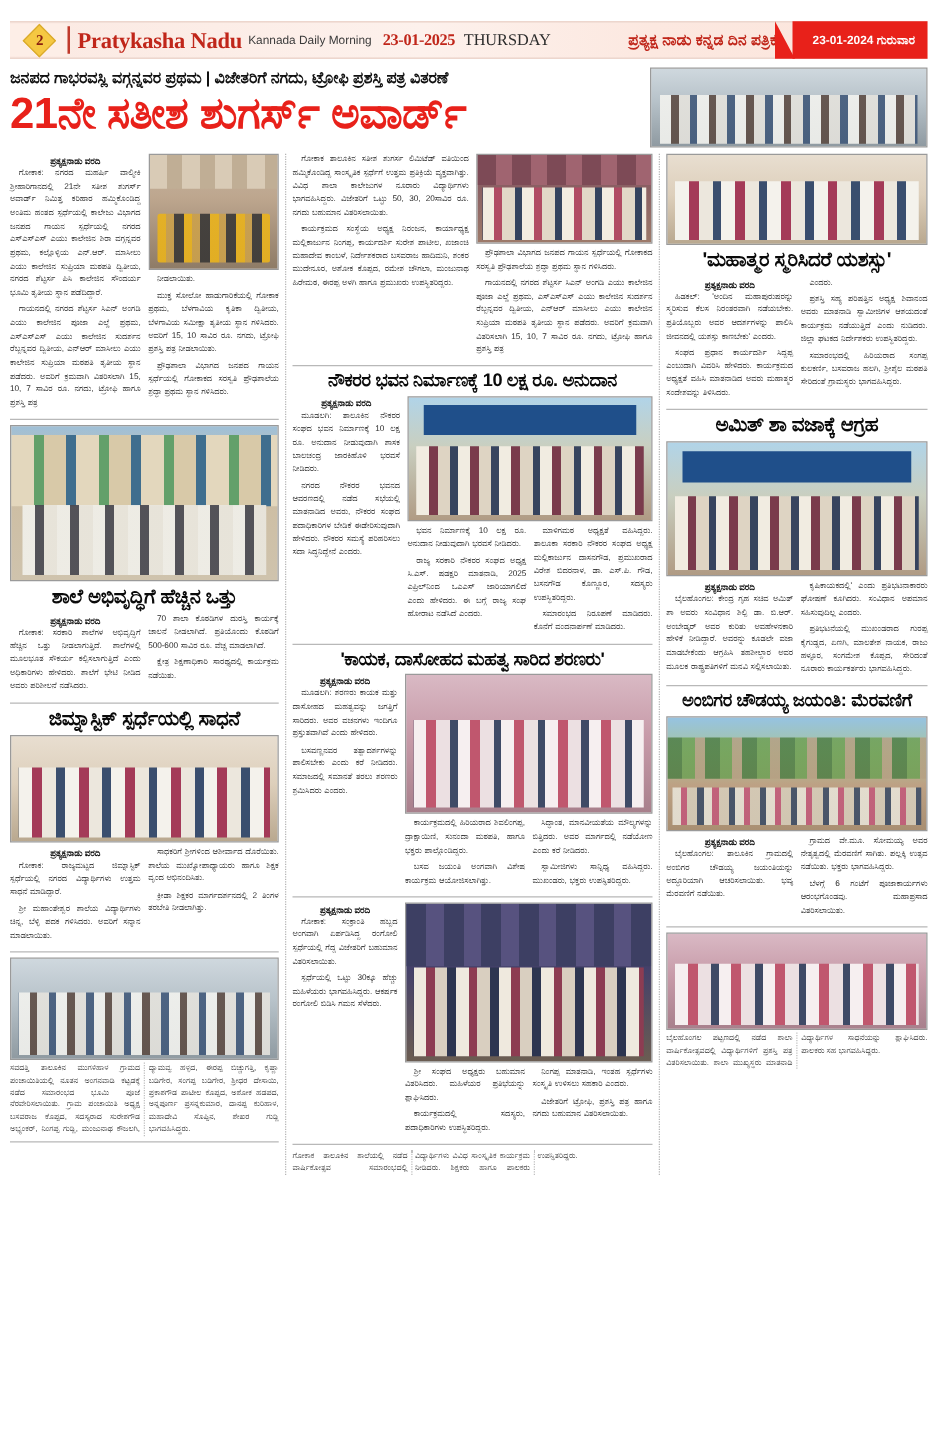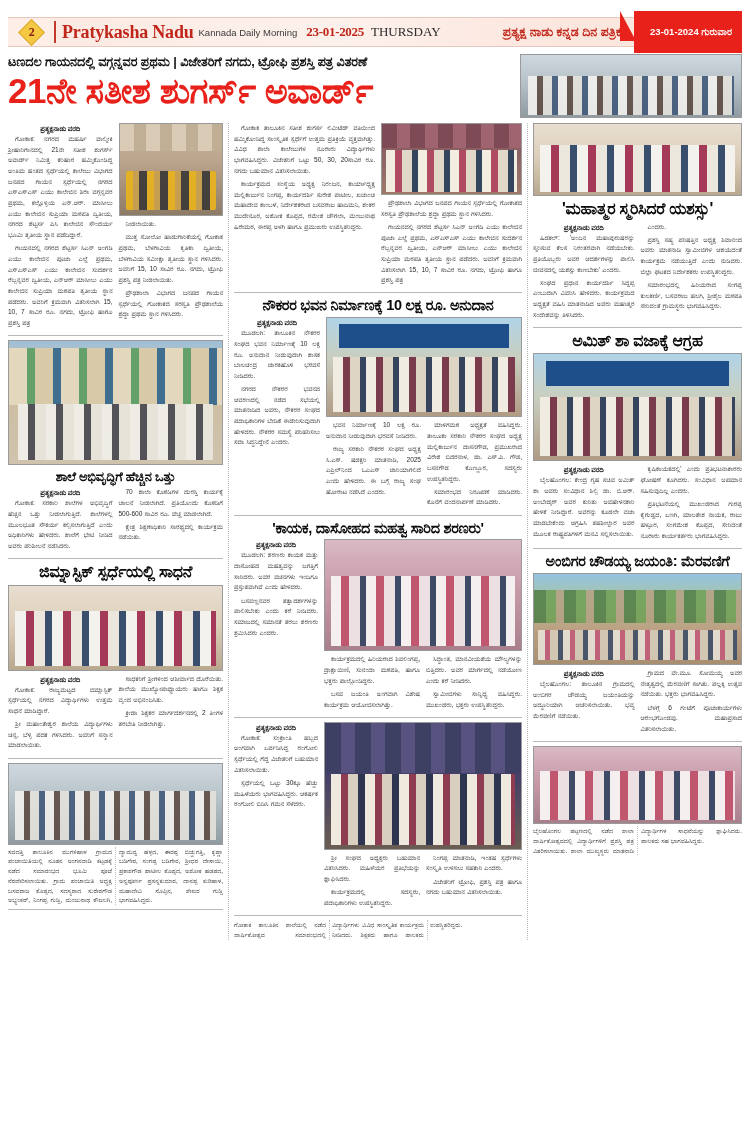--- a/index.html
+++ b/index.html
@@ -88,21 +88,21 @@
     font-weight: bold;
     color: #c0261a;
     padding-right: 12px;
     white-space: nowrap;
   }
   .mast-redtab {
     background: #e8211a;
     color: #fff;
     font-size: 9.5px;
     font-weight: bold;
-    height: 42px;
+    height: 30px;
     display: flex;
     align-items: center;
     padding: 0 10px 0 16px;
     position: relative;
     flex: 0 0 auto;
     white-space: nowrap;
   }
   .mast-redtab::before {
     content: "";
     position: absolute;
@@ -259,21 +259,21 @@
     line-height: 1.62;
     color: #2a2a2a;
     text-align: justify;
     letter-spacing: -0.05px;
     word-spacing: 0.4px;
     hyphens: none;
   }
   .body-col p { margin-bottom: 2.5px; text-indent: 7px; }
 
   .sec-head {
-    font-size: 13px;
+    font-size: 16px;
     font-weight: bold;
     color: #0a0a0a;
     text-align: center;
     line-height: 1.16;
     margin: 4px 0 3px 0;
     letter-spacing: -0.3px;
     white-space: nowrap;
   }
   .sec-head.sm { font-size: 16px; }
   .sec-head.xs { font-size: 14.5px; }
@@ -315,21 +315,21 @@
     <div class="mast-title">Pratykasha Nadu</div>
     <div class="mast-sub">Kannada Daily Morning</div>
     <div class="mast-date">23-01-2025</div>
     <div class="mast-day">THURSDAY</div>
     <div class="mast-kn">ಪ್ರತ್ಯಕ್ಷ ನಾಡು ಕನ್ನಡ ದಿನ ಪತ್ರಿಕೆ</div>
     <div class="mast-redtab">23-01-2024 ಗುರುವಾರ</div>
   </div>
 
   <div class="topwrap">
     <div class="topleft">
-      <div class="kicker">ಟಣದಲ ಗಾಯನದಲ್ಲಿ ವಗ್ಗನ್ನವರ ಪ್ರಥಮ | ವಿಜೇತರಿಗೆ ನಗದು, ಟ್ರೋಫಿ ಪ್ರಶಸ್ತಿ ಪತ್ರ ವಿತರಣೆ</div>
+      <div class="kicker">ಜನಪದ ಗಾಭರವಸ್ಲಿ ವಗ್ಗನ್ನವರ ಪ್ರಥಮ | ವಿಜೇತರಿಗೆ ನಗದು, ಟ್ರೋಫಿ ಪ್ರಶಸ್ತಿ ಪತ್ರ ವಿತರಣೆ</div>
       <div class="mainhead">21ನೇ ಸತೀಶ ಶುಗರ್ಸ್ ಅವಾರ್ಡ್</div>
     </div>
     <div class="topphoto photo ph-group"></div>
   </div>
 
   <div class="content">
 
     <div class="colL">
 
       <div style="display:flex;gap:6px;">

